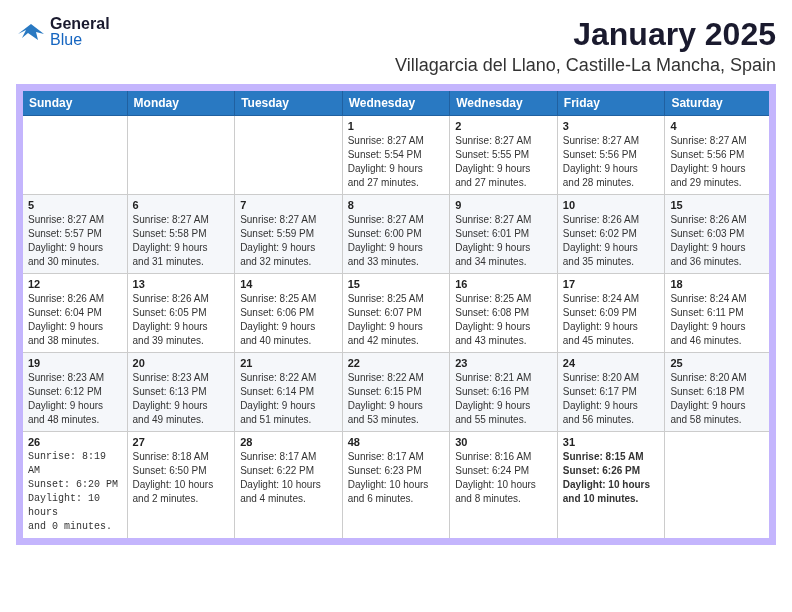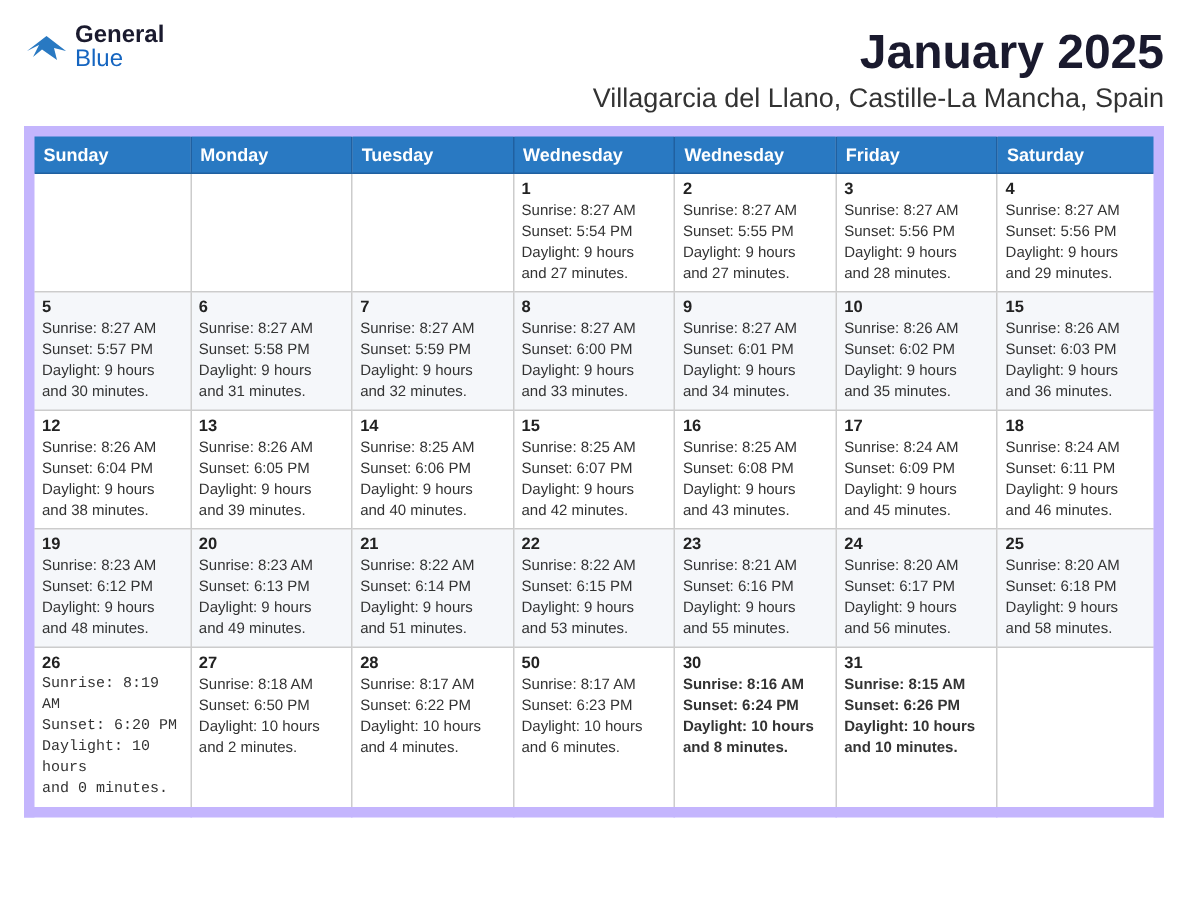--- a/index.html
+++ b/index.html
@@ -329,29 +329,29 @@
 and 2 minutes.</div>
         </td>
         <td>
           <span class="day-number">28</span>
           <div class="cell-content" style="white-space: pre-line;">Sunrise: 8:17 AM
 Sunset: 6:22 PM
 Daylight: 10 hours
 and 4 minutes.</div>
         </td>
         <td>
-          <span class="day-number">50</span>
+          <span class="day-number">48</span>
           <div class="cell-content" style="white-space: pre-line;">Sunrise: 8:17 AM
 Sunset: 6:23 PM
 Daylight: 10 hours
 and 6 minutes.</div>
         </td>
         <td>
           <span class="day-number">30</span>
-          <div class="cell-content" style="white-space: pre-line; font-weight: bold;">Sunrise: 8:16 AM
+          <div class="cell-content" style="white-space: pre-line;">Sunrise: 8:16 AM
 Sunset: 6:24 PM
 Daylight: 10 hours
 and 8 minutes.</div>
         </td>
         <td>
           <span class="day-number">31</span>
           <div class="cell-content" style="white-space: pre-line; font-weight: bold;">Sunrise: 8:15 AM
 Sunset: 6:26 PM
 Daylight: 10 hours
 and 10 minutes.</div>

